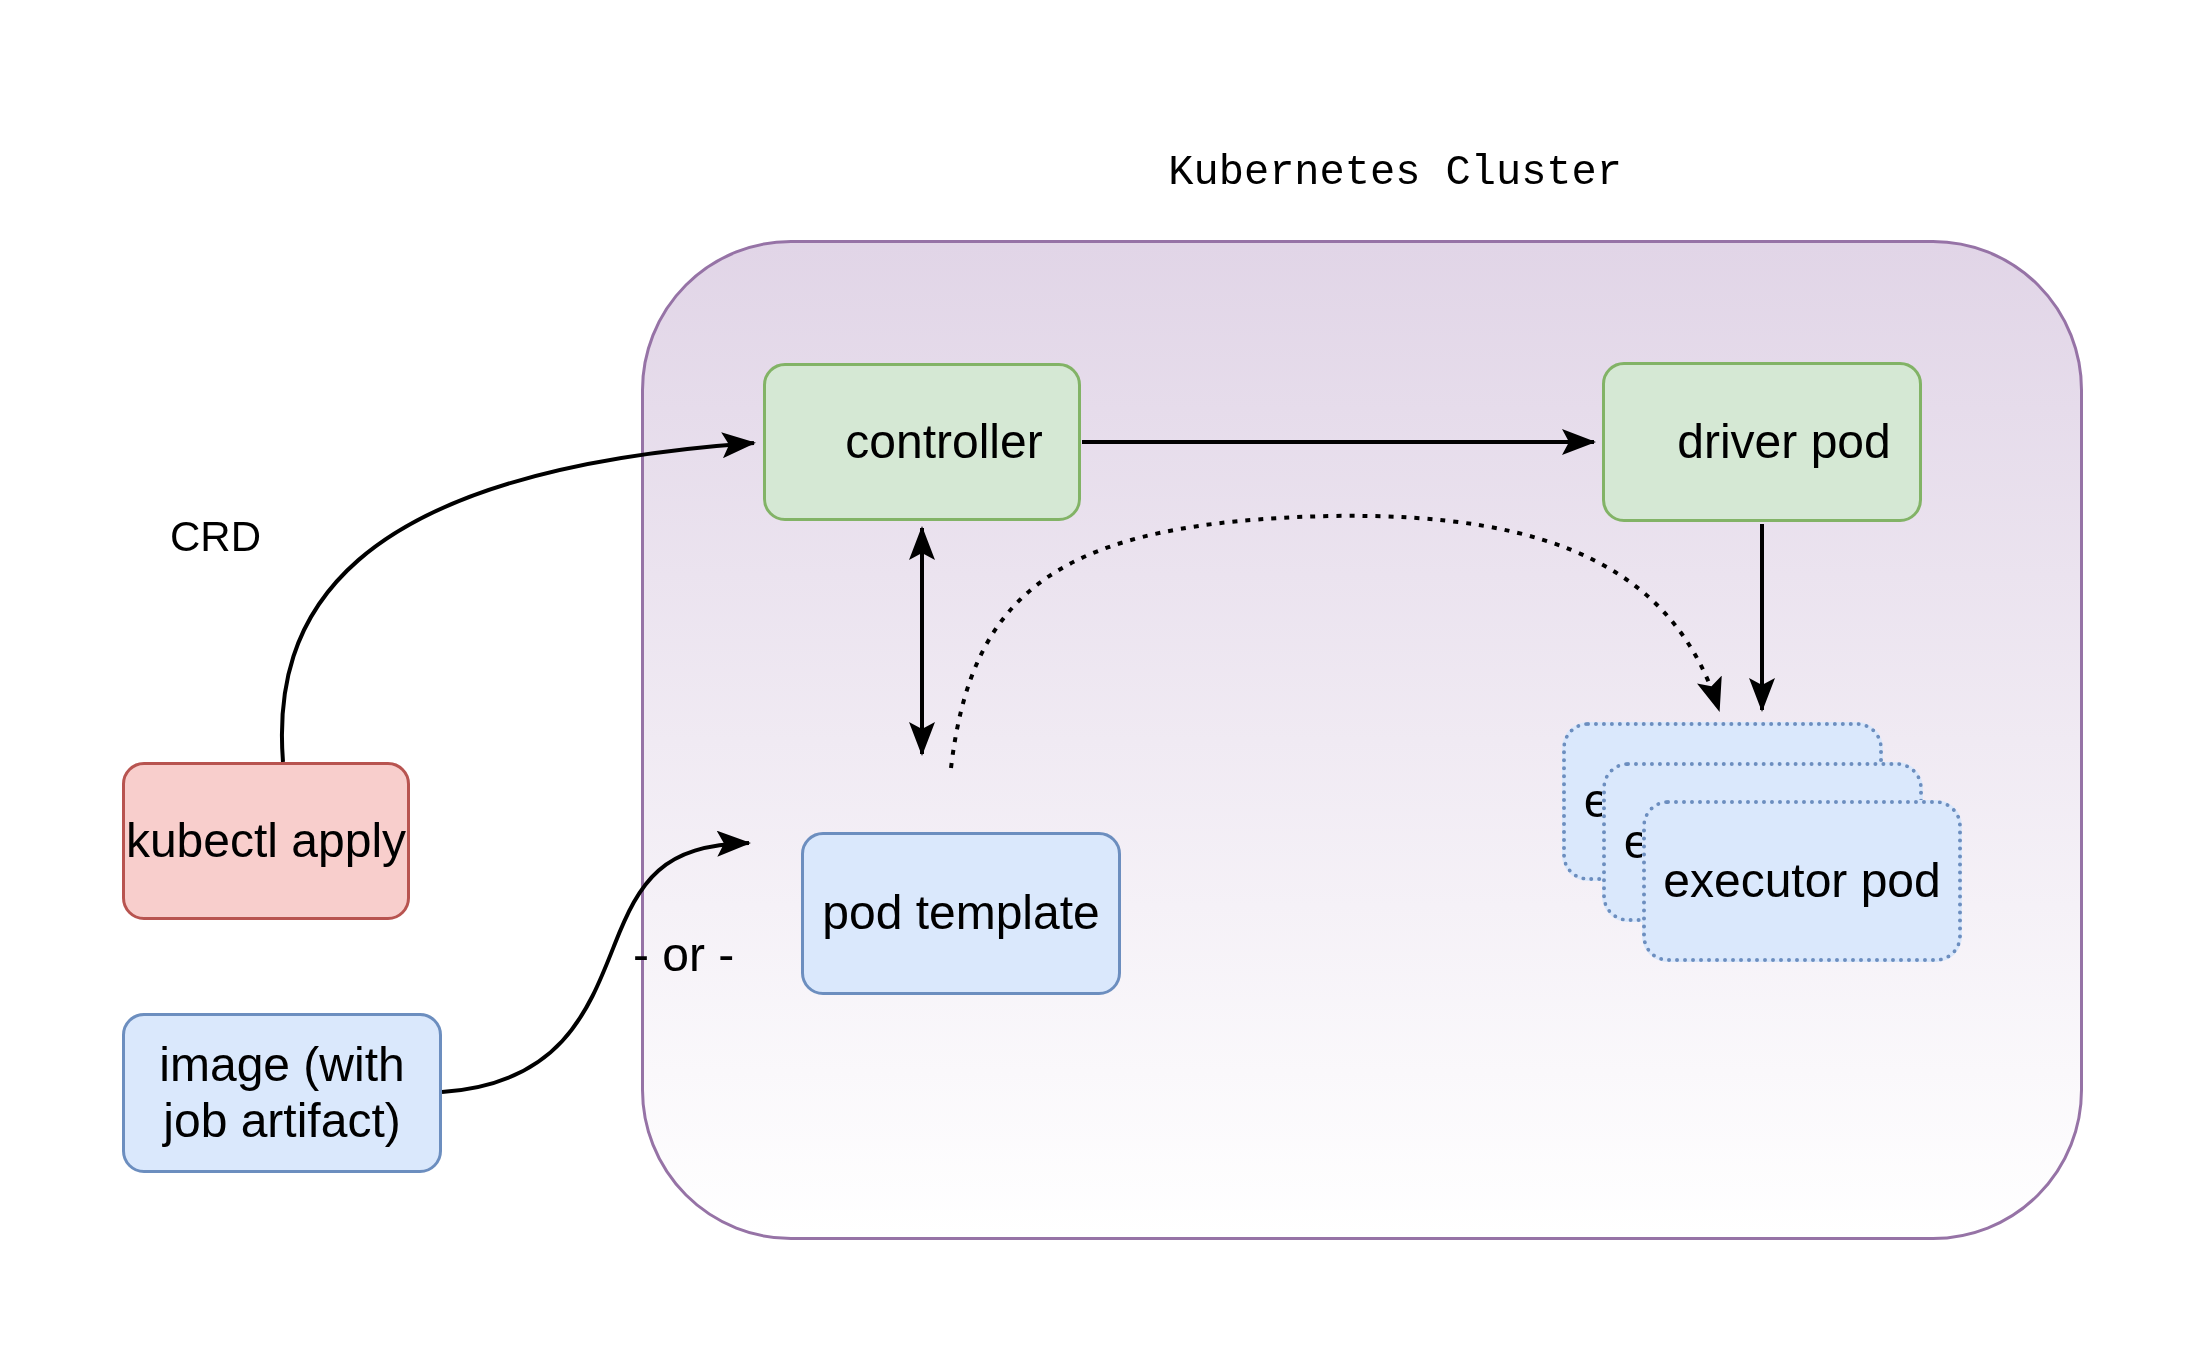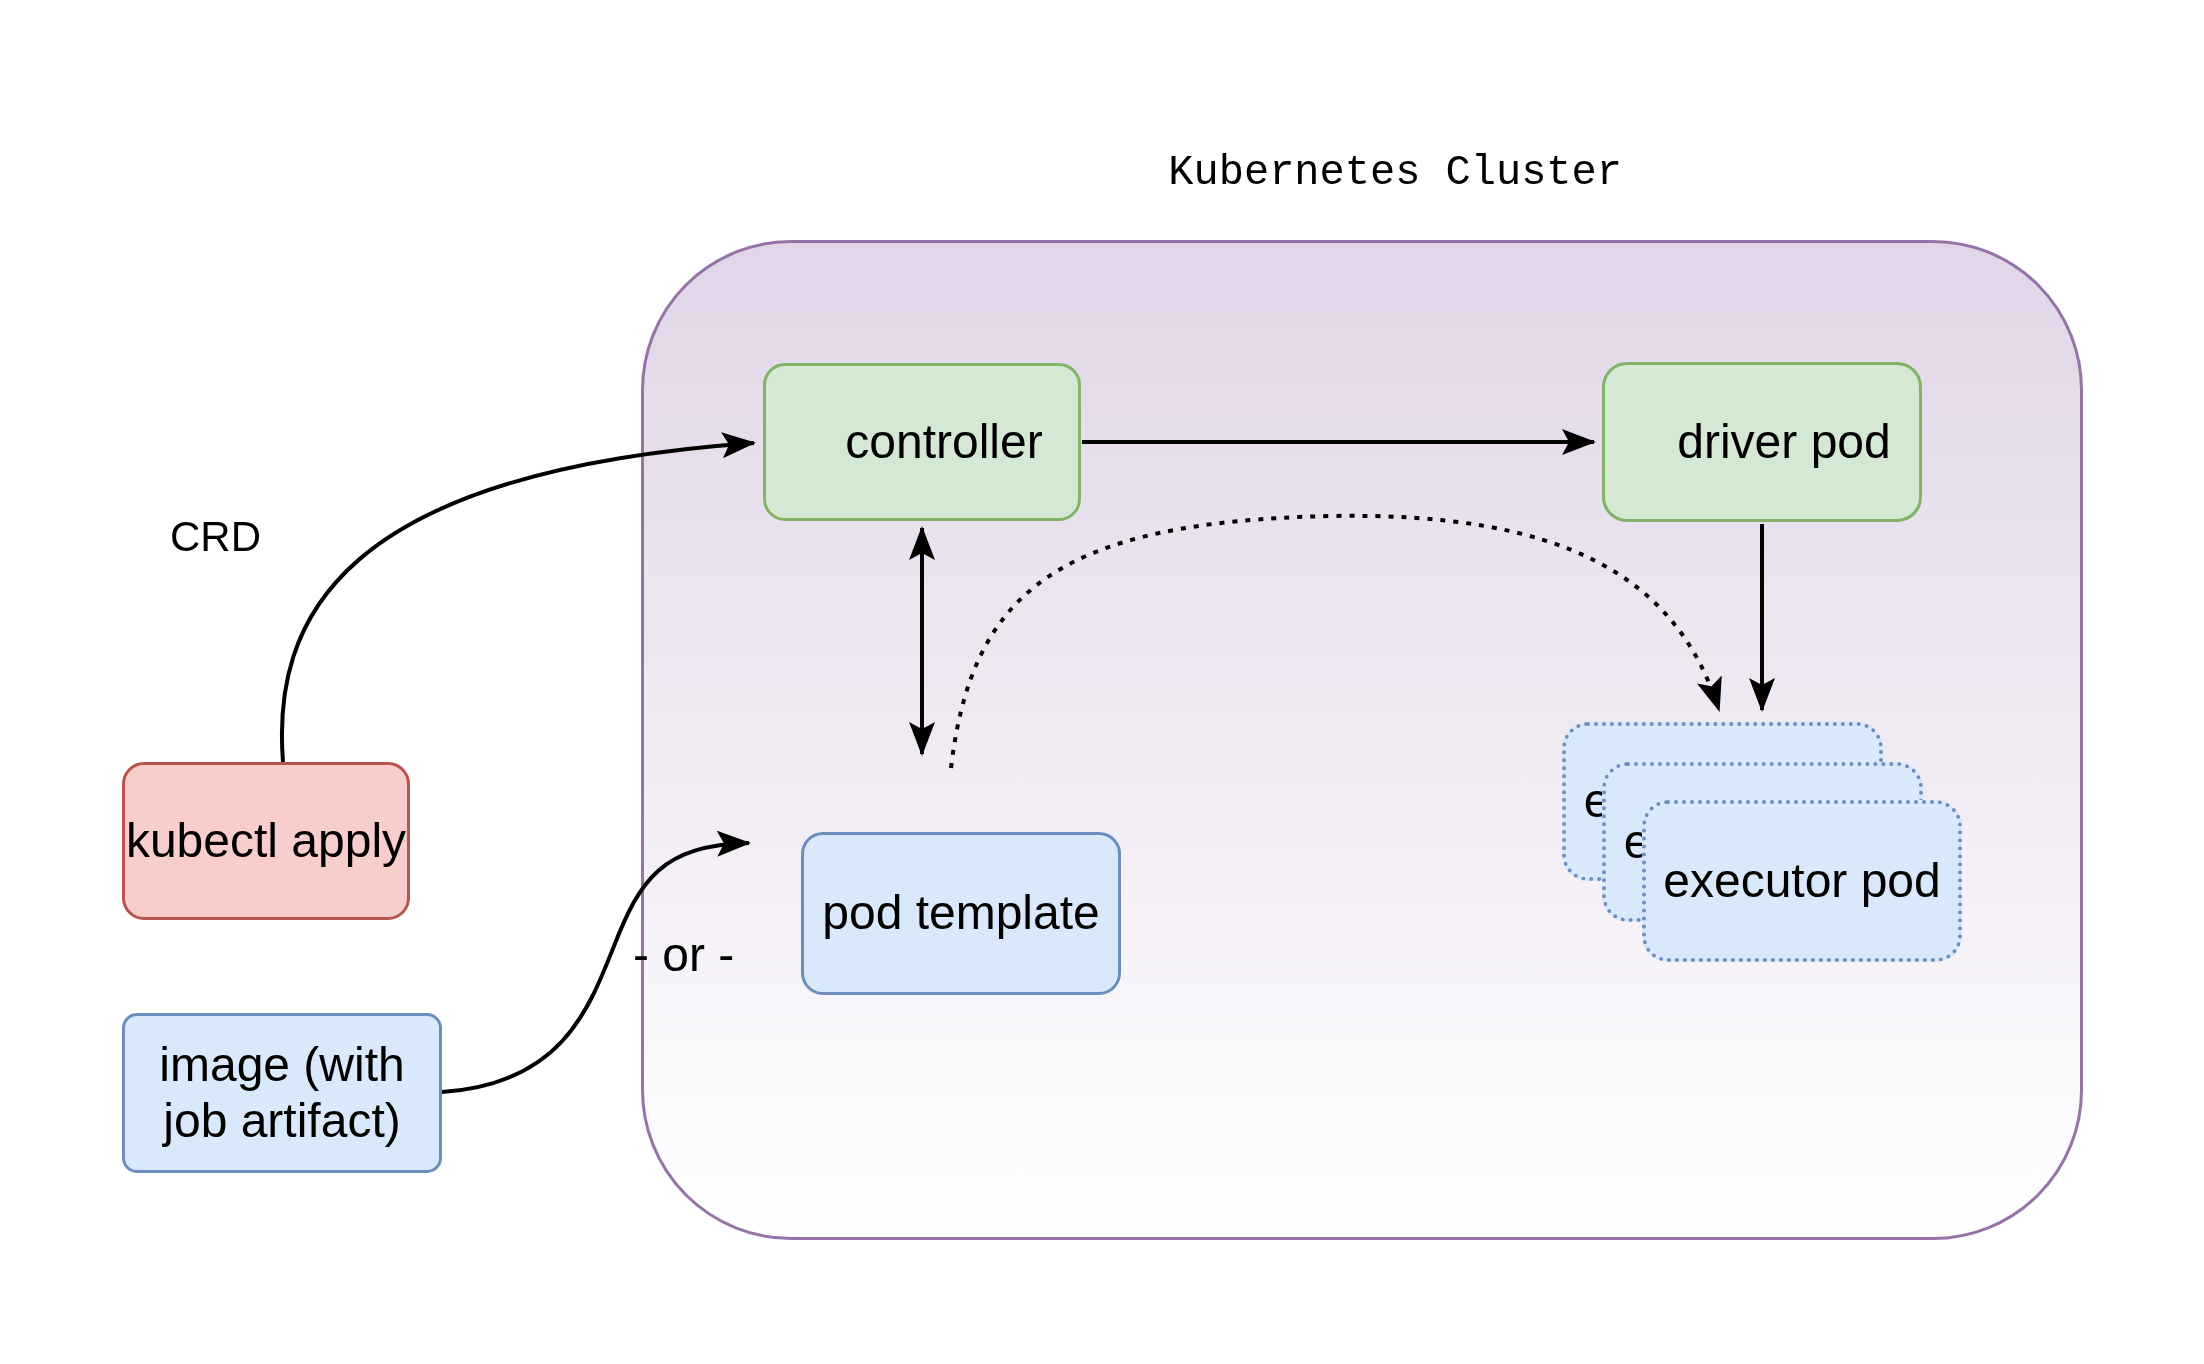--- a/index.html
+++ b/index.html
@@ -65,23 +65,23 @@
   .node-dotted {
     background: var(--blue-fill);
     border: 4px dotted var(--blue-border);
     border-radius: 26px;
     overflow: hidden;
   }
   .node-label { white-space: nowrap; }
   .node-label.wrap { white-space: normal; }
 
   #node-controller        { left: 763px;  top: 363px;  width: 318px; height: 158px; }
-  #node-driver-pod        { left: 1602px; top: 362px;  width: 320px; height: 160px; border-radius: 25px; }
+  #node-driver-pod        { left: 1602px; top: 362px;  width: 320px; height: 160px; }
   #node-kubectl-apply     { left: 122px;  top: 762px;  width: 288px; height: 158px; }
-  #node-image-artifact    { left: 122px;  top: 1013px; width: 320px; height: 160px; border-radius: 15px; }
+  #node-image-artifact    { left: 122px;  top: 1013px; width: 320px; height: 160px; }
   #node-image             { left: 763px;  top: 762px;  width: 319px; height: 159px; }
   #node-pod-template      { left: 801px;  top: 832px;  width: 320px; height: 163px; }
   #node-executor-back     { left: 1562px; top: 722px;  width: 321px; height: 159px; }
   #node-executor-middle   { left: 1602px; top: 762px;  width: 321px; height: 160px; }
   #node-executor-front    { left: 1642px; top: 800px;  width: 320px; height: 162px; }
 
   .edge-label {
     position: absolute;
     font-size: 42px;
     line-height: 50px;

